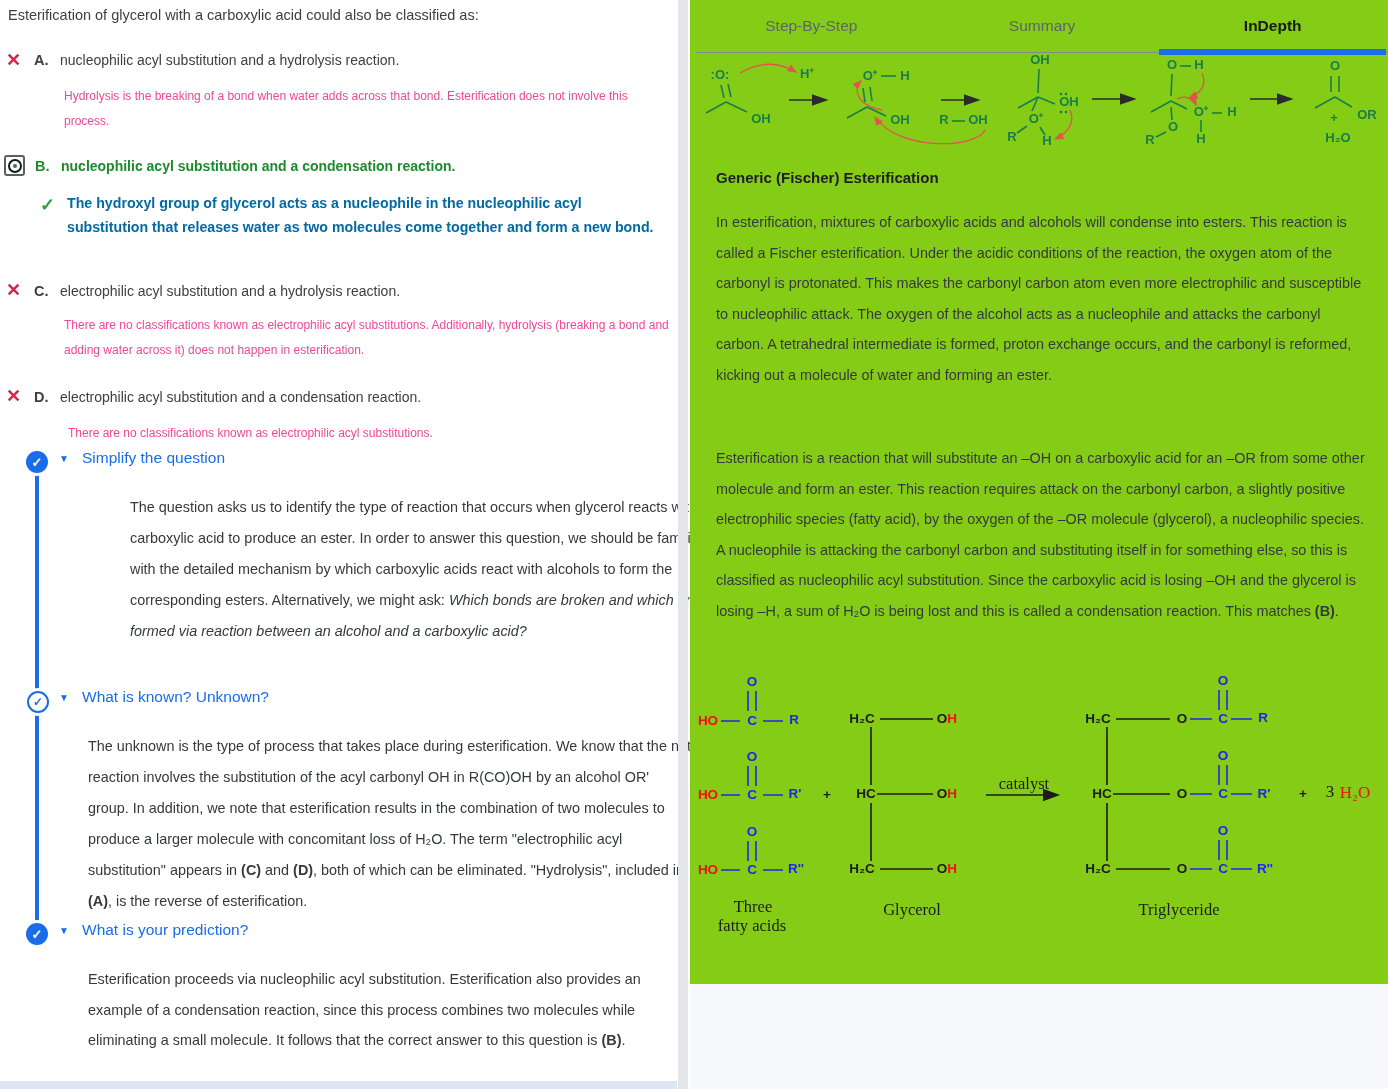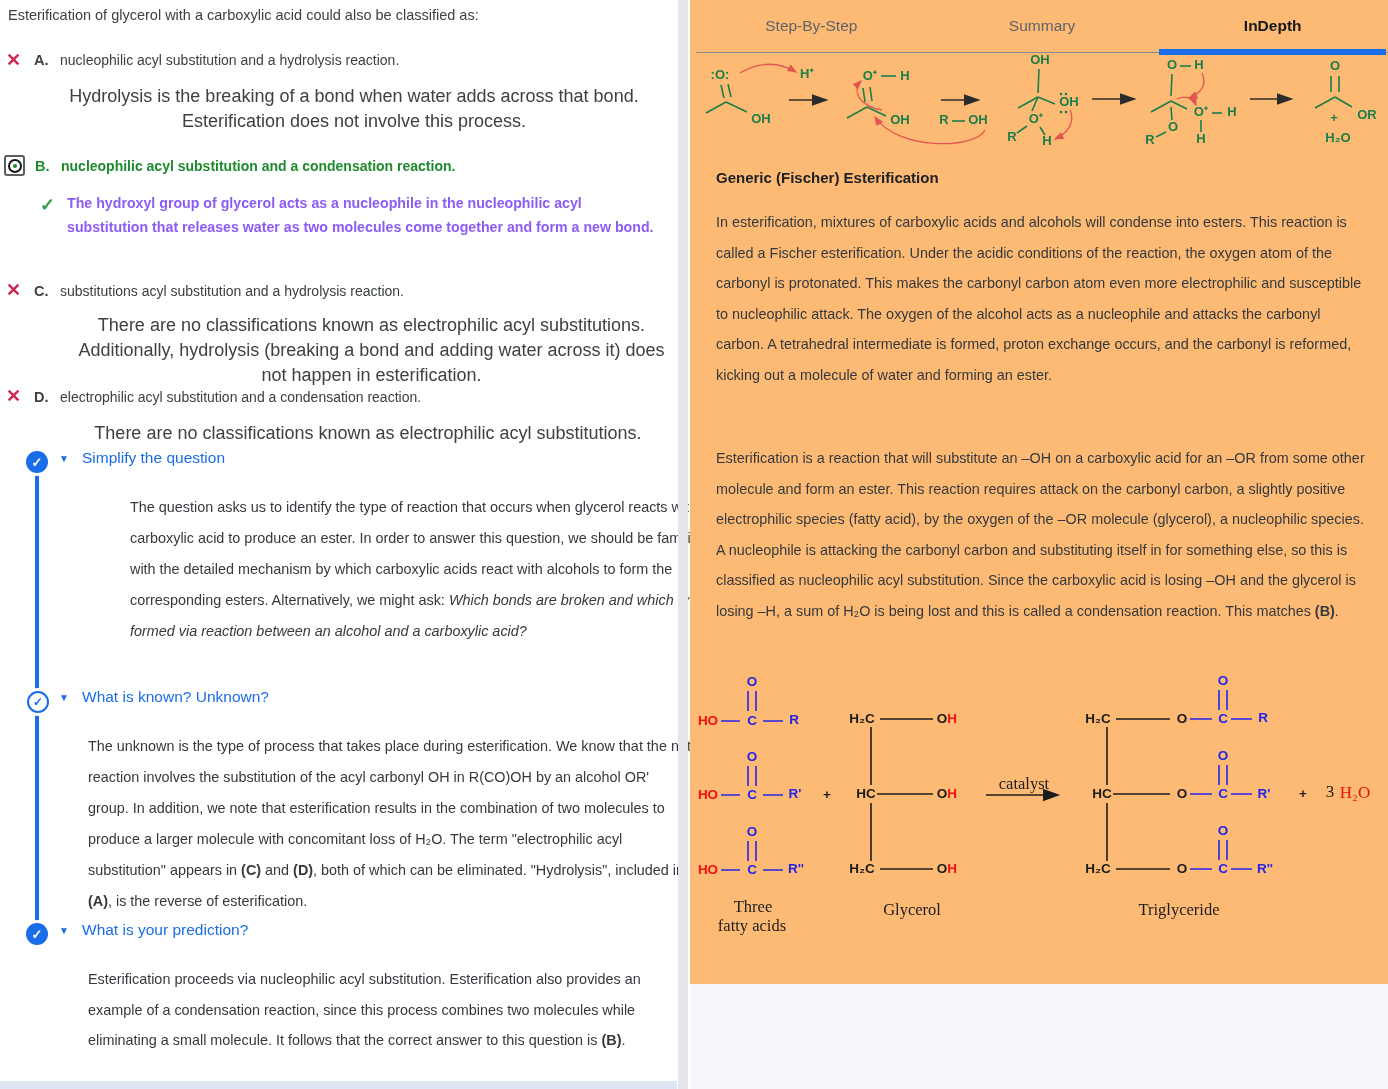--- a/index.html
+++ b/index.html
@@ -5,22 +5,22 @@
   html,body{margin:0;padding:0;background:#fff;}
   .app{position:relative;width:1388px;height:1089px;background:#fff;overflow:hidden;
        font-family:"Liberation Sans",sans-serif;color:#3c4043;}
   .abs{position:absolute;}
   
   .question{font-size:14.5px;color:#3c4043;}
   .opt-letter{font-weight:bold;font-size:14.5px;color:#3c4043;}
   .opt-text{font-size:14px;color:#3c4043;}
   .opt-text.green,.opt-letter.green{color:#1e8a2e;font-weight:bold;}
   .xmark{color:#d02950;font-size:18px;font-weight:bold;line-height:1;}
-  .expl{font-size:18px;line-height:25px;color:#404040;text-align:center;}
-  .expl-bold{font-size:14.2px;line-height:23.5px;font-weight:bold;color:#8b5cf6;}
+  .expl{font-size:12px;line-height:25px;color:#ec4899;}
+  .expl-bold{font-size:14.2px;line-height:23.5px;font-weight:bold;color:#0369a1;}
   .checkmark{color:#2e9e44;font-size:18px;font-weight:bold;line-height:1;}
   .radio{width:17px;height:17px;border:2px solid #5a5e63;border-radius:3px;
          display:flex;align-items:center;justify-content:center;background:#fff;}
   .radio-ring{width:10px;height:10px;border:2px solid #17181a;border-radius:50%;
          display:flex;align-items:center;justify-content:center;}
   .radio-dot{width:4px;height:4px;background:#1e8a2e;border-radius:50%;}
   .tline{width:4px;background:#1a6ce8;border-radius:2px;}
   .tcircle{width:22px;height:22px;border-radius:50%;display:flex;align-items:center;
            justify-content:center;box-shadow:0 0 0 3px #fff;font-weight:bold;}
   .tcircle.filled{background:#1a6ce8;color:#fff;font-size:13px;}
@@ -76,21 +76,21 @@
       </span>
       <span class="abs opt-letter green" style="left:35px;top:3px;">B.</span>
       <span class="abs opt-text green" style="left:61px;top:3px;">nucleophilic acyl substitution and a condensation reaction.</span>
     </div>
     <span class="abs checkmark" style="left:40px;top:196px;">✓</span>
     <div class="abs expl-bold" style="left:67px;top:192px;width:592px;">The hydroxyl group of glycerol acts as a nucleophile in the nucleophilic acyl substitution that releases water as two molecules come together and form a new bond.</div>
 
     <div class="abs" style="left:0;top:280px;width:660px;">
       <span class="abs xmark" style="left:6px;top:1px;">✕</span>
       <span class="abs opt-letter" style="left:34px;top:3px;">C.</span>
-      <span class="abs opt-text" style="left:60px;top:3px;">substitutions acyl substitution and a hydrolysis reaction.</span>
+      <span class="abs opt-text" style="left:60px;top:3px;">electrophilic acyl substitution and a hydrolysis reaction.</span>
     </div>
     <div class="abs expl" style="left:64px;top:313px;width:615px;">There are no classifications known as electrophilic acyl substitutions. Additionally, hydrolysis (breaking a bond and adding water across it) does not happen in esterification.</div>
 
     <div class="abs" style="left:0;top:386px;width:660px;">
       <span class="abs xmark" style="left:6px;top:1px;">✕</span>
       <span class="abs opt-letter" style="left:34px;top:3px;">D.</span>
       <span class="abs opt-text" style="left:60px;top:3px;">electrophilic acyl substitution and a condensation reaction.</span>
     </div>
     <div class="abs expl" style="left:68px;top:421px;width:600px;">There are no classifications known as electrophilic acyl substitutions.</div>
 
@@ -115,21 +115,21 @@
     <div class="abs sec-title" style="left:82px;top:921px;">What is your prediction?</div>
     <div class="abs sec-para" style="left:88px;top:964px;width:592px;line-height:30.5px;">
       <span>Esterification proceeds via nucleophilic acyl substitution. Esterification also provides an example of a condensation reaction, since this process combines two molecules while eliminating a small molecule. It follows that the correct answer to this question is </span><b>(B)</b><span>.</span>
     </div>
 
     <div class="abs bottomstrip" style="left:0;top:1081px;width:677px;height:8px;"></div>
   </div>
 
   <div class="abs scrolltrack" style="left:678px;top:0;width:10px;height:1089px;"></div>
 
-  <div class="abs" style="left:690px;top:0;width:698px;height:1089px;background:#fdba74;">
+  <div class="abs" style="left:690px;top:0;width:698px;height:1089px;background:#84cc16;">
 
     <div class="tabbar abs" style="left:6px;top:0;width:692px;">
       <div class="tab">
           <span>Step-By-Step</span>
         </div>
       <div class="tab">
           <span>Summary</span>
         </div>
       <div class="tab active">
           <span>InDepth</span>

